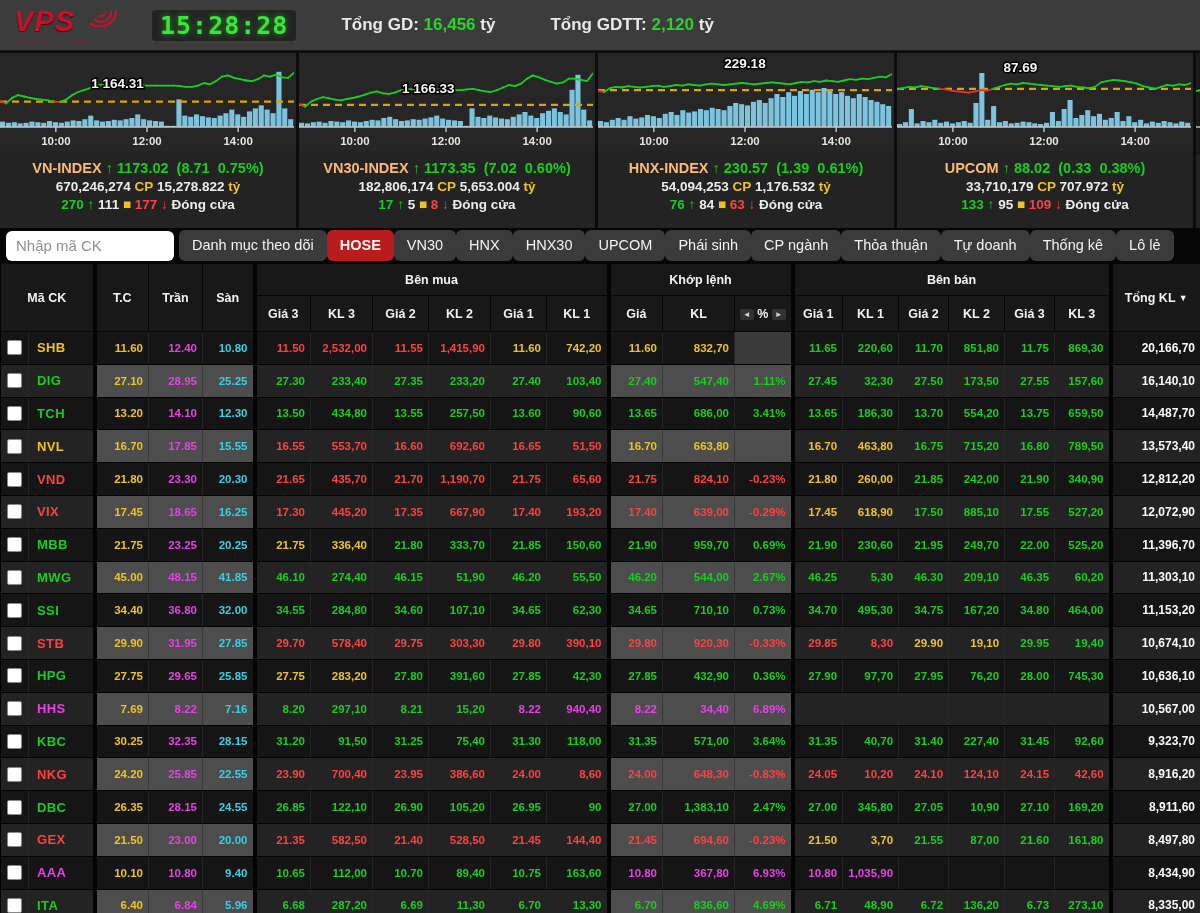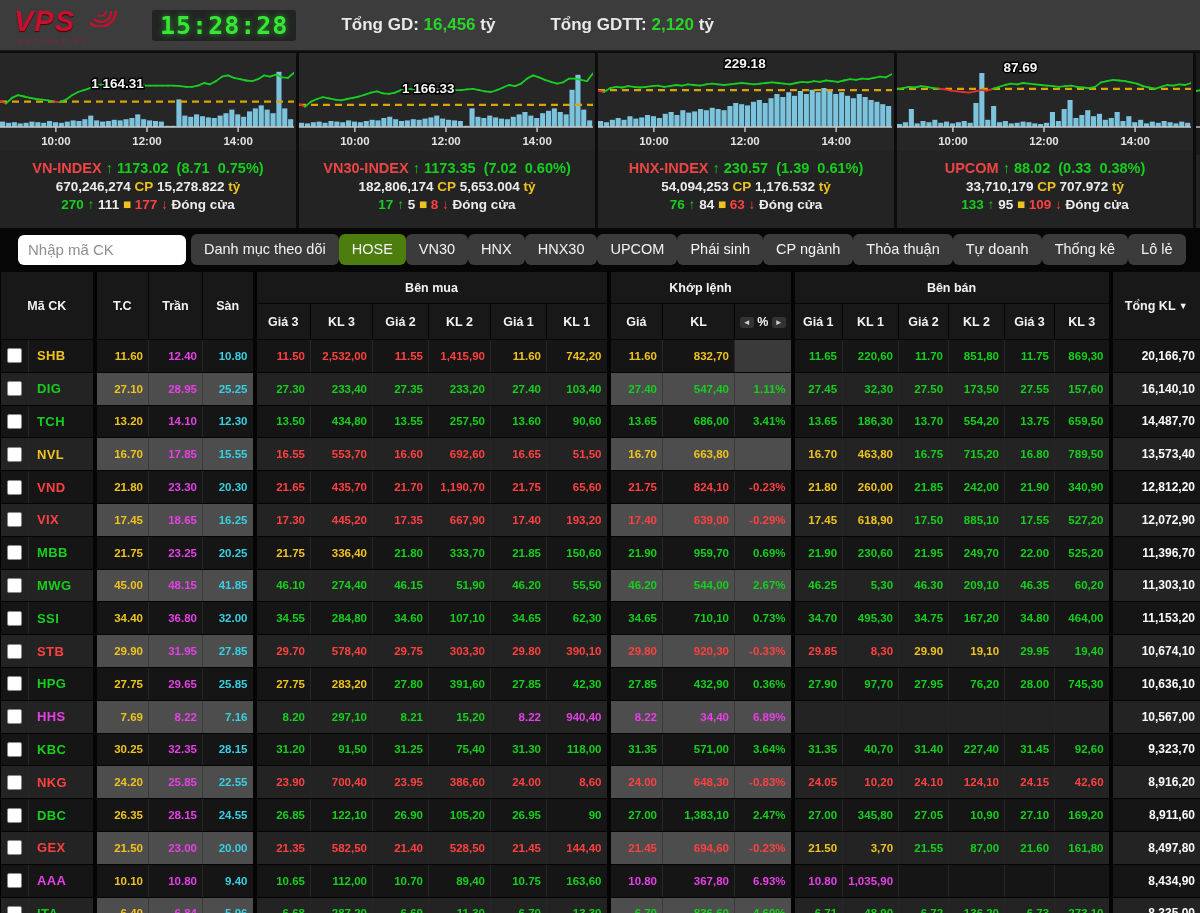--- a/index.html
+++ b/index.html
@@ -21,33 +21,33 @@
   .totline .val{color:#28d428;}
   .totline + .totline{margin-left:55px;}
   
   #charts{display:grid;grid-template-columns:repeat(4,296px) 1fr;gap:3px;background:#0c0c0c;padding:2px 0 0 0;height:98px;}
   .chart-panel{background:var(--panel);height:98px;position:relative;}
   .chart-sliver{background:#1a1a1a;position:relative;}
   
   #summaries{display:grid;grid-template-columns:repeat(4,296px) 1fr;gap:3px;background:#0c0c0c;height:77px;}
   .sum-panel{background:#232323;text-align:center;padding-top:9px;font-weight:bold;}
   .sum-l1{font-size:14.5px;white-space:pre;}
-  .sum-l1 .nm{color:#ef4444;} .sum-l1 .up{color:var(--g);}
+  .sum-l1 .nm{color:#fdba74;} .sum-l1 .up{color:var(--g);}
   .sum-l2{font-size:13.5px;color:#ececec;margin-top:3px;white-space:pre;}
   .sum-l2 .yl{color:#eec31f;}
   .sum-l3{font-size:13.5px;margin-top:3px;white-space:pre;color:#ececec;}
   .sum-l3 .adv{color:var(--g);} .sum-l3 .sq{color:#eec31f;} .sum-l3 .dec{color:var(--r);}
   
-  #tabbar{height:43px;background:#060606;display:flex;align-items:center;gap:5px;padding-left:18px;overflow:hidden;}
+  #tabbar{height:35px;background:#060606;display:flex;align-items:center;gap:5px;padding-left:6px;overflow:hidden;}
   #symbol-search{width:148px;height:30px;border:none;border-radius:6px;background:#fff;font-size:15px;
     padding:0 10px;font-family:"Liberation Sans",sans-serif;color:#222;outline:none;}
   #symbol-search::placeholder{color:#8f8f8f;}
   .tab{flex:none;background:#3b3b3b;color:#f2f2f2;font-size:14.5px;border-radius:6px;height:31px;
     line-height:31px;padding:0 13px;cursor:pointer;}
-  .tab.active{background:#4d7c0f;font-weight:normal;}
+  .tab.active{background:#b91c1c;font-weight:bold;}
   
   table{border-collapse:collapse;table-layout:fixed;width:1200px;}
   th{background:#181818;color:#f2f2f2;font-size:12.5px;font-weight:bold;border:1px solid #060606;}
   thead tr:first-child th{height:29px;} thead tr:last-child th{height:33px;margin-left:40px;}
   td{height:31.8px;padding:0 5px;font-size:11.5px;font-weight:bold;text-align:right;
     border-right:1px solid #262626;border-bottom:1px solid #040404;overflow:hidden;white-space:nowrap;}
   tr.row-odd td{background:#151515;}
   tr.row-even td{background:#232323;}
   tr.row-even td.grp{background:#4d4d4d;border-right-color:#3a3a3a;}
   tr.row-odd td.pct-empty{background:#3a3a3a;}

